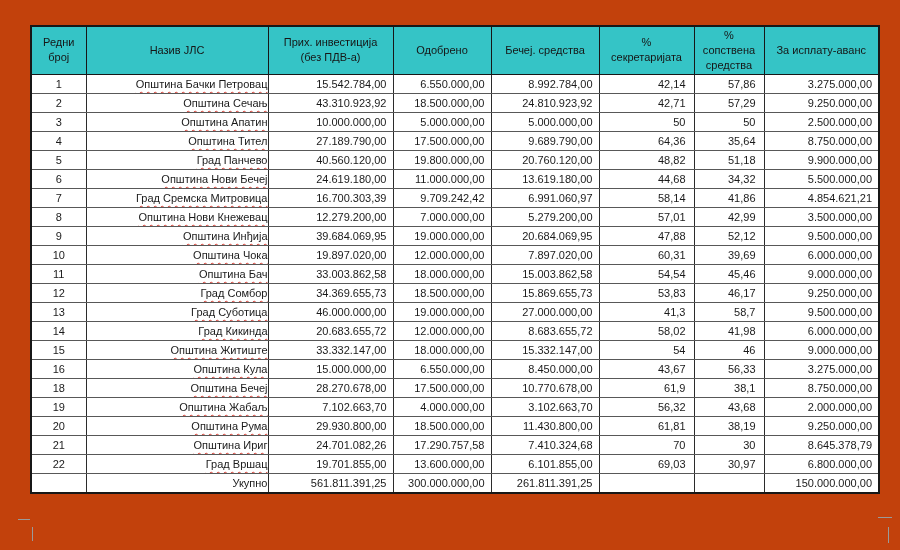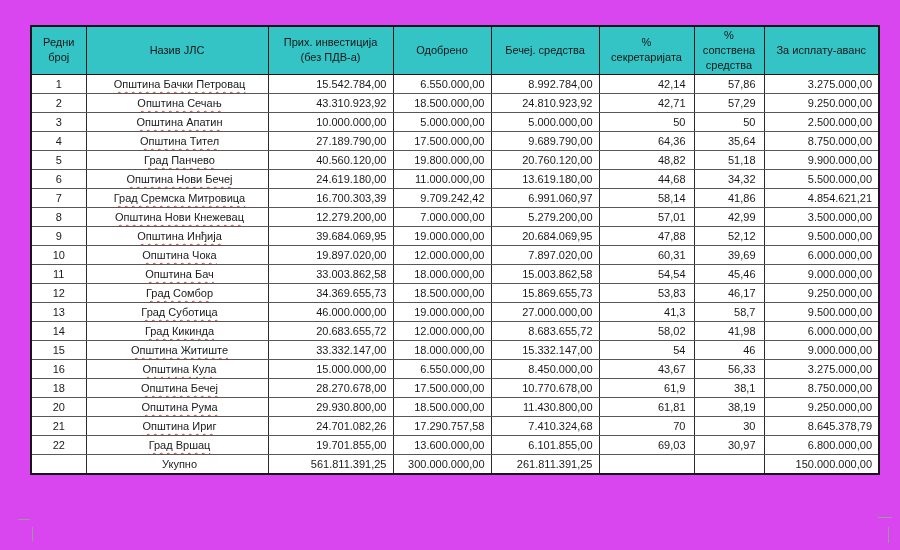--- a/index.html
+++ b/index.html
@@ -1,19 +1,19 @@
 <!DOCTYPE html>
 <html><head>
 <meta charset="utf-8">
 <style>
   * { margin: 0; padding: 0; box-sizing: border-box; }
   html, body { width: 900px; height: 550px; background: #ffffff; overflow: hidden; }
   body { font-family: "Liberation Sans", "DejaVu Sans", sans-serif; color: #1a1a1a; }
 
-  .page { position: relative; width: 900px; height: 550px; background: #d946ef; padding-left: 12px; }
+  .page { position: relative; width: 900px; height: 550px; background: #c2410c; padding-left: 12px; }
 
   table.grid {
     position: absolute;
     left: 30px; top: 25px;
     width: 848px;
     border-collapse: collapse;
     table-layout: fixed;
     font-size: 11px;
     border: 2px solid #171717;
   }
@@ -38,21 +38,21 @@
     border-right: 1px solid #2b2b2b;
     border-top: 1px solid #585858;
     border-bottom: 1px solid #585858;
     background: #ffffff;
     overflow: hidden;
     white-space: nowrap;
   }
   tbody tr:first-child td { border-top: 1px solid #171717; }
 
   .c-num   { text-align: center; }
-  .c-name  { text-align: center; padding-left: 5px; }
+  .c-name  { text-align: right; padding-left: 5px; }
   .c-money { text-align: right; padding-right: 6px; }
   .c-pct   { text-align: right; padding-right: 8px; }
 
   .misspell {
     text-decoration-line: underline;
     text-decoration-style: wavy;
     text-decoration-color: #d43a2f;
     text-decoration-thickness: 1px;
     text-underline-offset: 2.5px;
   }
@@ -268,20 +268,30 @@
       <td class="c-num">18</td>
       <td class="c-name"><span class="misspell">Општина Бечеј</span></td>
       <td class="c-money">28.270.678,00</td>
       <td class="c-money">17.500.000,00</td>
       <td class="c-money">10.770.678,00</td>
       <td class="c-pct">61,9</td>
       <td class="c-pct">38,1</td>
       <td class="c-money">8.750.000,00</td>
     </tr>
         <tr>
+      <td class="c-num">19</td>
+      <td class="c-name"><span class="misspell">Општина Жабаљ</span></td>
+      <td class="c-money">7.102.663,70</td>
+      <td class="c-money">4.000.000,00</td>
+      <td class="c-money">3.102.663,70</td>
+      <td class="c-pct">56,32</td>
+      <td class="c-pct">43,68</td>
+      <td class="c-money">2.000.000,00</td>
+    </tr>
+        <tr>
       <td class="c-num">20</td>
       <td class="c-name"><span class="misspell">Општина Рума</span></td>
       <td class="c-money">29.930.800,00</td>
       <td class="c-money">18.500.000,00</td>
       <td class="c-money">11.430.800,00</td>
       <td class="c-pct">61,81</td>
       <td class="c-pct">38,19</td>
       <td class="c-money">9.250.000,00</td>
     </tr>
         <tr>

